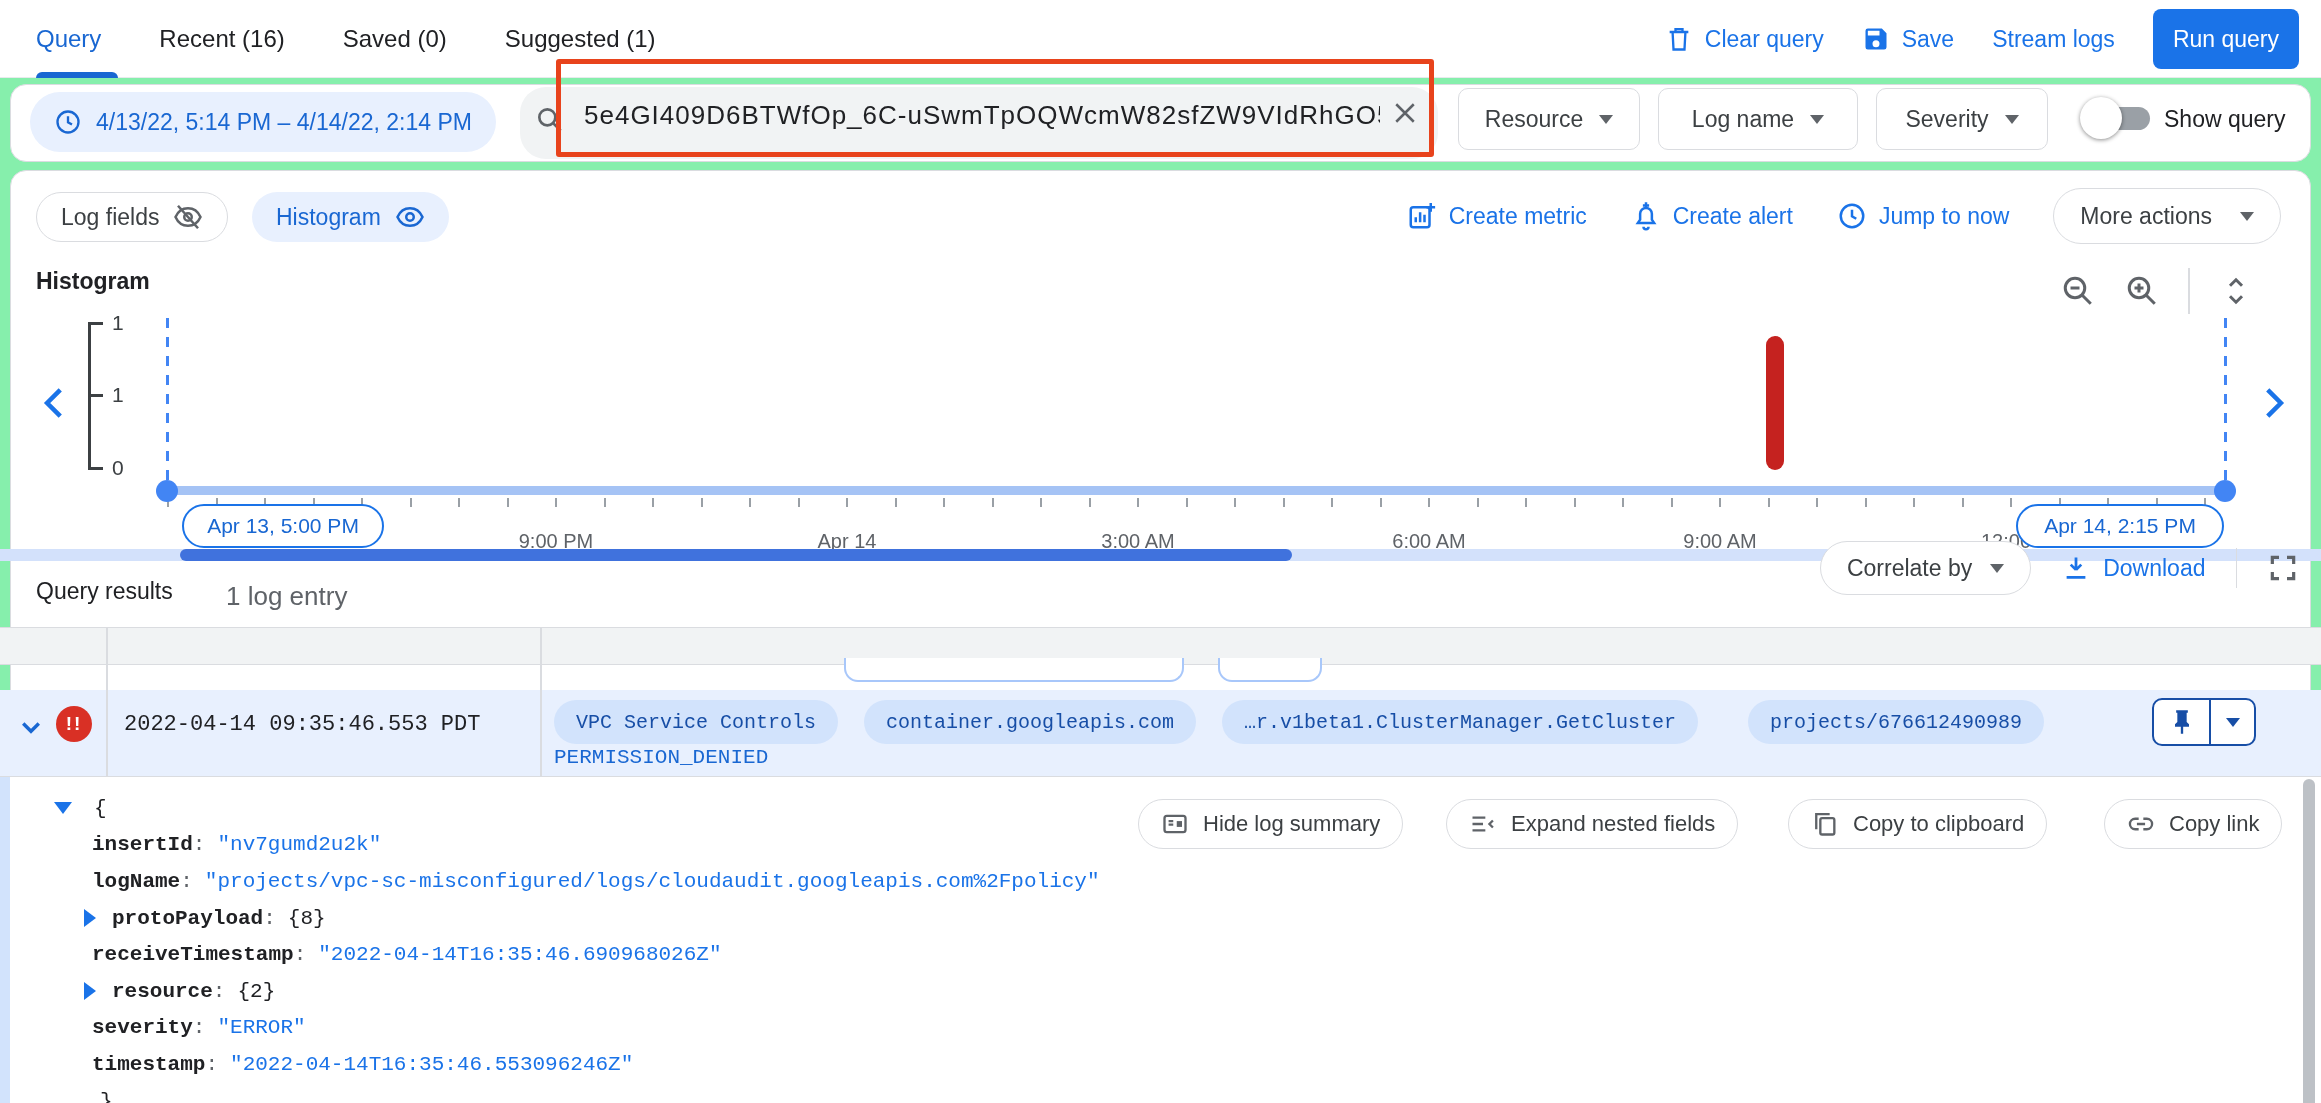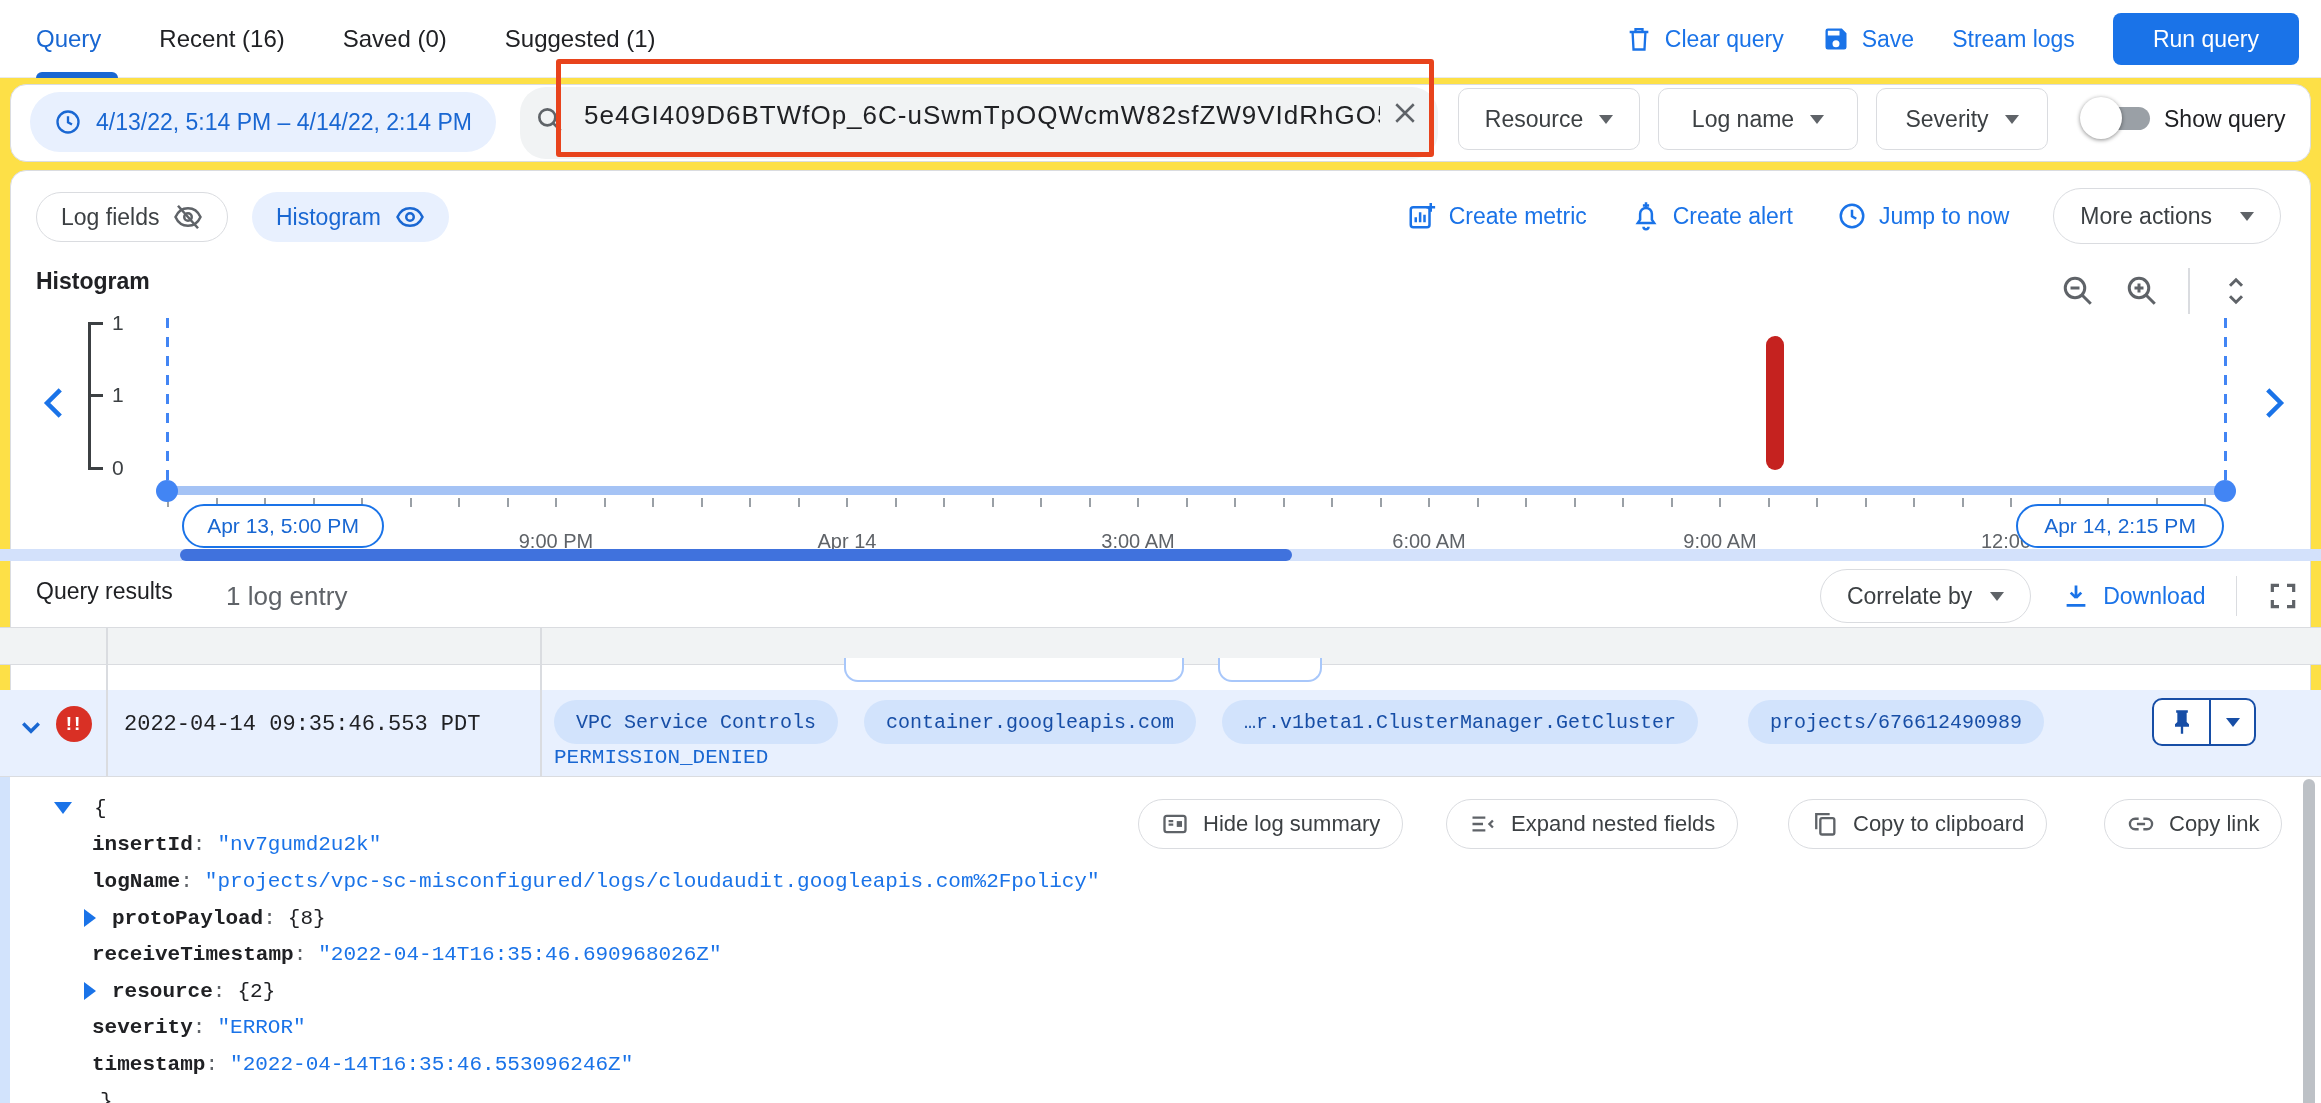--- a/index.html
+++ b/index.html
@@ -1,28 +1,28 @@
 <!DOCTYPE html>
 <html><head>
 <meta charset="utf-8">
 <style>
   * { box-sizing: border-box; margin: 0; padding: 0; }
   html,body { width:2321px; height:1103px; }
   body { font-family:"Liberation Sans", sans-serif; background:#f8f9fa; }
-  .app { position:relative; width:2321px; height:1103px; overflow:hidden; background:#fde047; color:#202124; }
+  .app { position:relative; width:2321px; height:1103px; overflow:hidden; background:#86efac; color:#202124; }
 
   
   .topbar { position:absolute; left:0; top:0; width:2321px; height:78px; background:#fff; border-bottom:1px solid #e8eaed; }
   .tabs { position:absolute; left:36px; top:0; height:78px; display:flex; align-items:center; gap:58px; }
   .tab { font-size:24px; font-weight:500; color:#202124; cursor:pointer; }
   .tab.active { color:#1967d2; }
   .tab-underline { position:absolute; left:36px; top:72px; width:82px; height:6px; background:#1967d2; border-radius:6px 6px 0 0; }
   .top-actions { position:absolute; right:22px; top:0; height:78px; display:flex; align-items:center; gap:38px; }
   .blue-action { display:flex; align-items:center; gap:12px; color:#1a73e8; font-size:23px; font-weight:500; cursor:pointer; }
-  .run-btn { height:52px; padding:0 40px; background:#1a73e8; color:#fff; font-size:23px; font-weight:500; border:none; border-radius:8px; display:flex; align-items:center; cursor:pointer; }
+  .run-btn { height:60px; padding:0 20px; background:#1a73e8; color:#fff; font-size:23px; font-weight:500; border:none; border-radius:8px; display:flex; align-items:center; cursor:pointer; }
 
   
   .panel1 { position:absolute; left:10px; top:84px; width:2301px; height:78px; background:#fff; border:1px solid #dadce0; border-radius:16px; }
   .date-chip { position:absolute; left:30px; top:92px; height:60px; padding:0 24px; background:#e8f0fe; border-radius:30px; display:flex; align-items:center; gap:14px; color:#1967d2; font-size:23px; cursor:pointer; }
   .search-bg { position:absolute; left:520px; top:87px; width:918px; height:72px; background:#f1f3f4; border-radius:26px; }
   .search-icon { position:absolute; left:534px; top:104px; }
   .search-text { position:absolute; left:584px; top:96px; width:796px; height:38px; overflow:hidden; white-space:nowrap; font-size:26px; letter-spacing:1px; color:#202124; line-height:38px; }
   .clear-x { position:absolute; left:1390px; top:98px; cursor:pointer; }
   .annotation-box { position:absolute; left:556px; top:59px; width:878px; height:98px; border:5px solid #e8431c; border-radius:3px; z-index:6; pointer-events:none; }
   .filter-pill { position:absolute; top:88px; height:62px; background:#fff; border:1.5px solid #dadce0; border-radius:10px; display:flex; align-items:center; justify-content:center; gap:16px; font-size:23px; color:#3c4043; cursor:pointer; }
@@ -55,21 +55,21 @@
   .xlabel { position:absolute; top:510px; width:140px; text-align:center; font-size:20px; color:#5f6368;margin-top:20px; }
   .range-pill { position:absolute; top:504px; height:44px; background:#fff; border:2px solid #1a73e8; border-radius:23px; color:#1967d2; font-size:21px; font-weight:500; display:flex; align-items:center; justify-content:center; cursor:pointer; z-index:4; }
   .hist-tools { position:absolute; top:268px; display:flex; align-items:center; gap:28px; }
   .vdiv { width:1.5px; height:46px; background:#dadce0; }
   .hscroll-track { position:absolute; left:0; top:549px; width:2321px; height:12px; background:#d3e1fb; }
   .hscroll-thumb { position:absolute; left:180px; top:549px; width:1112px; height:12px; background:#4072dd; border-radius:6px; cursor:grab; }
 
   
   .qr-title { position:absolute; left:36px; top:578px; font-size:23px; font-weight:400; }
   .qr-count { position:absolute; left:226px; top:581px; font-size:26px; color:#5f6368; }
-  .qr-right { position:absolute; right:22px; top:568px; height:56px; display:flex; align-items:center; gap:30px; }
+  .qr-right { position:absolute; right:22px; top:540px; height:56px; display:flex; align-items:center; gap:30px; }
   .correlate { height:54px; border:1.5px solid #dadce0; border-radius:27px; padding:0 26px; display:flex; align-items:center; gap:18px; font-size:23px; color:#3c4043; cursor:pointer; background:#fff; }
 
   
   .thead { position:absolute; left:0; top:627px; width:2321px; height:38px; background:#f1f3f4; border-top:1px solid #dadce0; border-bottom:1px solid #dadce0; }
   .col-div { position:absolute; width:1.5px; background:#dadce0; z-index:2; }
 
   
   .partial-chip { position:absolute; top:658px; height:24px; border:2.5px solid #a8c7fa; border-top:none; border-radius:0 0 14px 14px; background:#fff; }
 
   

